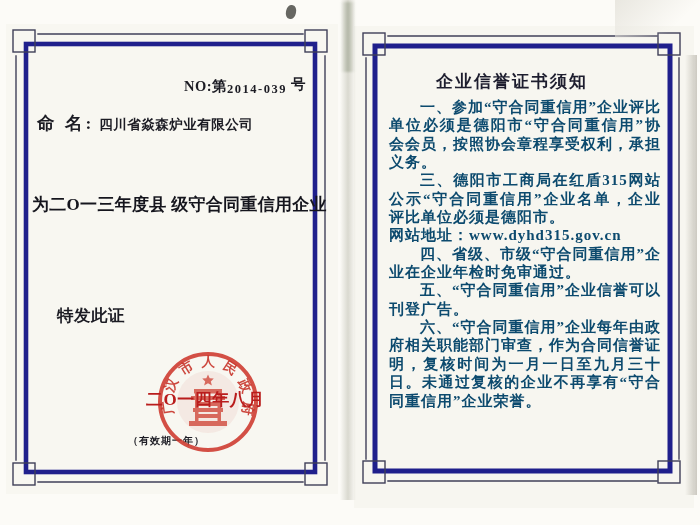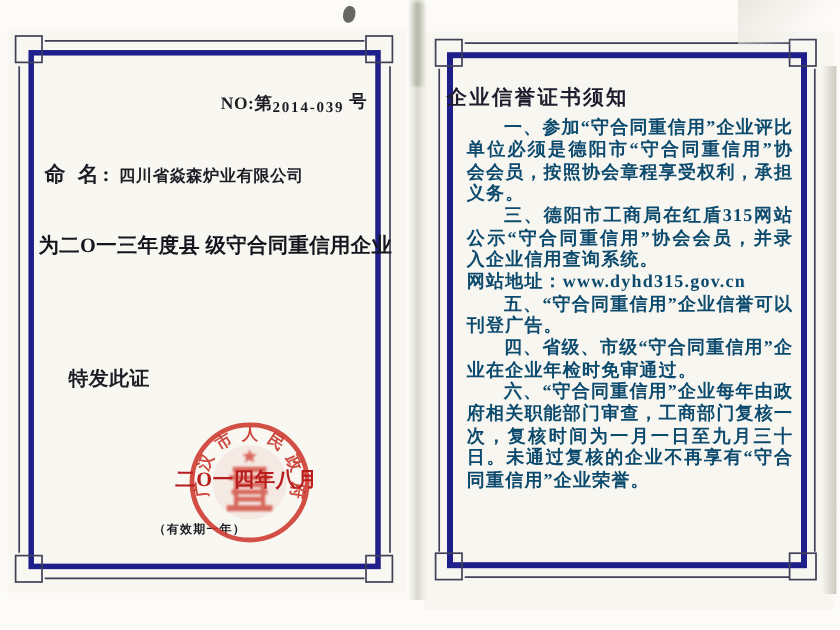--- a/index.html
+++ b/index.html
@@ -8,32 +8,32 @@
         font-family:"Liberation Serif",serif;overflow:hidden;}
   .page{position:absolute;}
   .page-left{left:6px;top:24px;width:332px;height:470px;background:#f8f7f1;}
   .page-right{left:354px;top:26px;width:340px;height:482px;background:#f7f6f0;}
   .borders{position:absolute;left:0;top:0;pointer-events:none;}
   .txt{position:absolute;white-space:nowrap;color:#1c1c24;}
   
   .no-line{left:184px;top:77px;font-size:14.5px;font-weight:bold;letter-spacing:.5px;}
   .no-num{font-size:12.5px;letter-spacing:1.5px;position:relative;top:2px;}
   .no-suffix{position:relative;top:-2px;margin-left:4px;}
-  .name-line{left:37px;top:111px;margin-top:22px;}
+  .name-line{left:37px;top:111px;}
   .name-label{font-size:17.5px;font-weight:bold;letter-spacing:3px;}
   .company{font-family:"Liberation Sans",sans-serif;font-size:13.5px;font-weight:bold;
            letter-spacing:.5px;margin-left:5px;}
   .award-line{left:32px;top:193px;font-size:17px;font-weight:bold;letter-spacing:.3px;color:#15151d;}
   .grant-line{left:57px;top:305px;font-size:16.5px;font-weight:bold;letter-spacing:.5px;}
   .seal-svg{position:absolute;left:150px;top:344px;z-index:1;}
   .date-line{left:146px;top:388px;font-size:17px;font-weight:bold;letter-spacing:.5px;
              color:#b91c1c;z-index:2;}
   .validity-line{left:128px;top:434px;font-size:10px;font-weight:bold;letter-spacing:1px;}
   
-  .notice-title{left:372px;top:70px;width:280px;font-size:17px;
+  .notice-title{left:372px;top:70px;width:280px;text-align:center;font-size:17px;
                 font-weight:bold;letter-spacing:2px;color:#1d1d2e;}
   .notice-body{position:absolute;left:389px;top:98px;width:272px;color:#0c4a6e;
                font-size:15px;line-height:18.35px;letter-spacing:1px;font-weight:bold;}
   .notice-body p{margin:0;text-indent:31px;text-align:justify;white-space:normal;}
   .notice-body p.flush{text-indent:0;}
   
   .crease{position:absolute;left:340px;top:0;width:16px;height:500px;
           background:linear-gradient(to right,rgba(190,188,175,0) 0%,rgba(176,176,160,.45) 50%,rgba(190,188,175,0) 100%);}
   .crease-top{position:absolute;left:341px;top:2px;width:14px;height:70px;
           background:linear-gradient(to right,rgba(150,155,135,0) 0%,rgba(140,148,125,.5) 50%,rgba(150,155,135,0) 100%);
@@ -128,20 +128,20 @@
   </svg>
 
   <div class="txt date-line">二O一四年八月</div>
 
   <div class="txt validity-line">（有效期一年）</div>
 
   <div class="txt notice-title">企业信誉证书须知</div>
 
   <div class="notice-body">
     <p>一、参加“守合同重信用”企业评比单位必须是德阳市“守合同重信用”协会会员，按照协会章程享受权利，承担义务。</p>
-    <p>三、德阳市工商局在红盾315网站公示“守合同重信用”协会会员，并录入企业信用查询系统。</p>
+    <p>三、德阳市工商局在红盾315网站公示“守合同重信用”企业名单，企业评比单位必须是德阳市。</p>
     <p class="flush">网站地址：www.dyhd315.gov.cn</p>
+    <p>四、省级、市级“守合同重信用”企业在企业年检时免审通过。</p>
     <p>五、“守合同重信用”企业信誉可以刊登广告。</p>
-    <p>四、省级、市级“守合同重信用”企业在企业年检时免审通过。</p>
-    <p>六、“守合同重信用”企业每年由政府相关职能部门审查，工商部门复核一次，复核时间为一月一日至九月三十日。未通过复核的企业不再享有“守合同重信用”企业荣誉。</p>
+    <p>六、“守合同重信用”企业每年由政府相关职能部门审查，作为合同信誉证明，复核时间为一月一日至九月三十日。未通过复核的企业不再享有“守合同重信用”企业荣誉。</p>
   </div>
 
 </div>
 
 </body></html>

